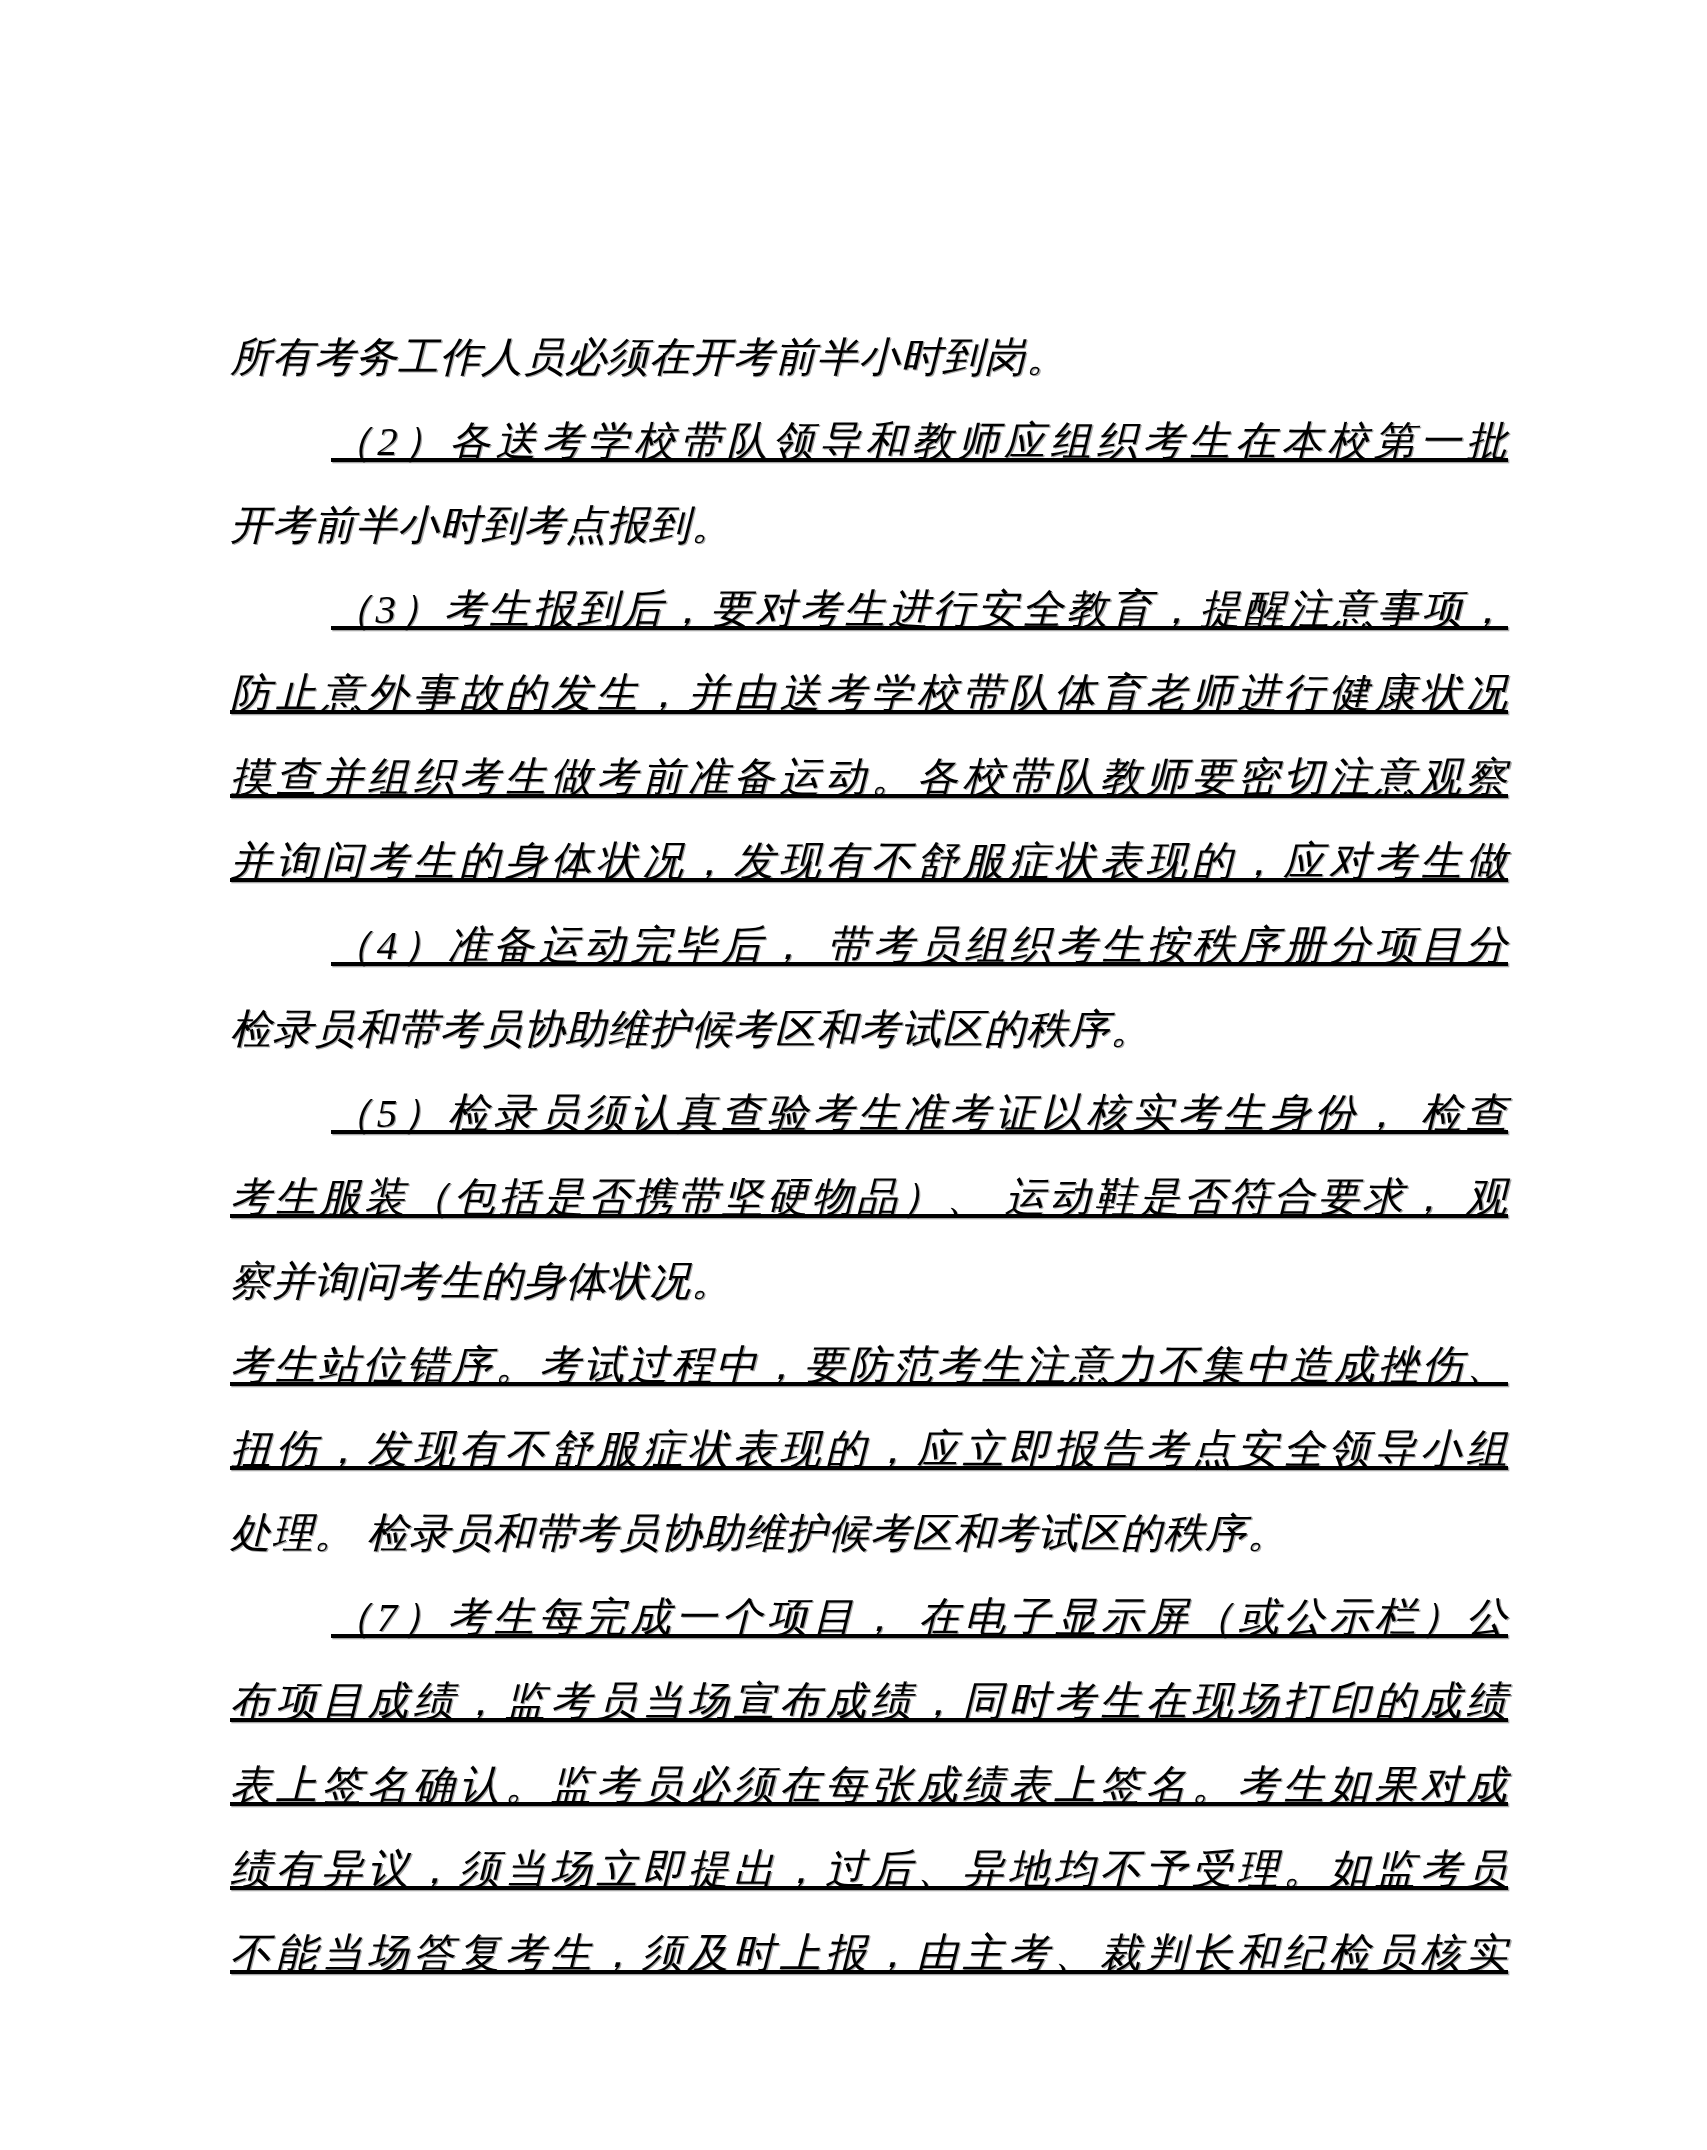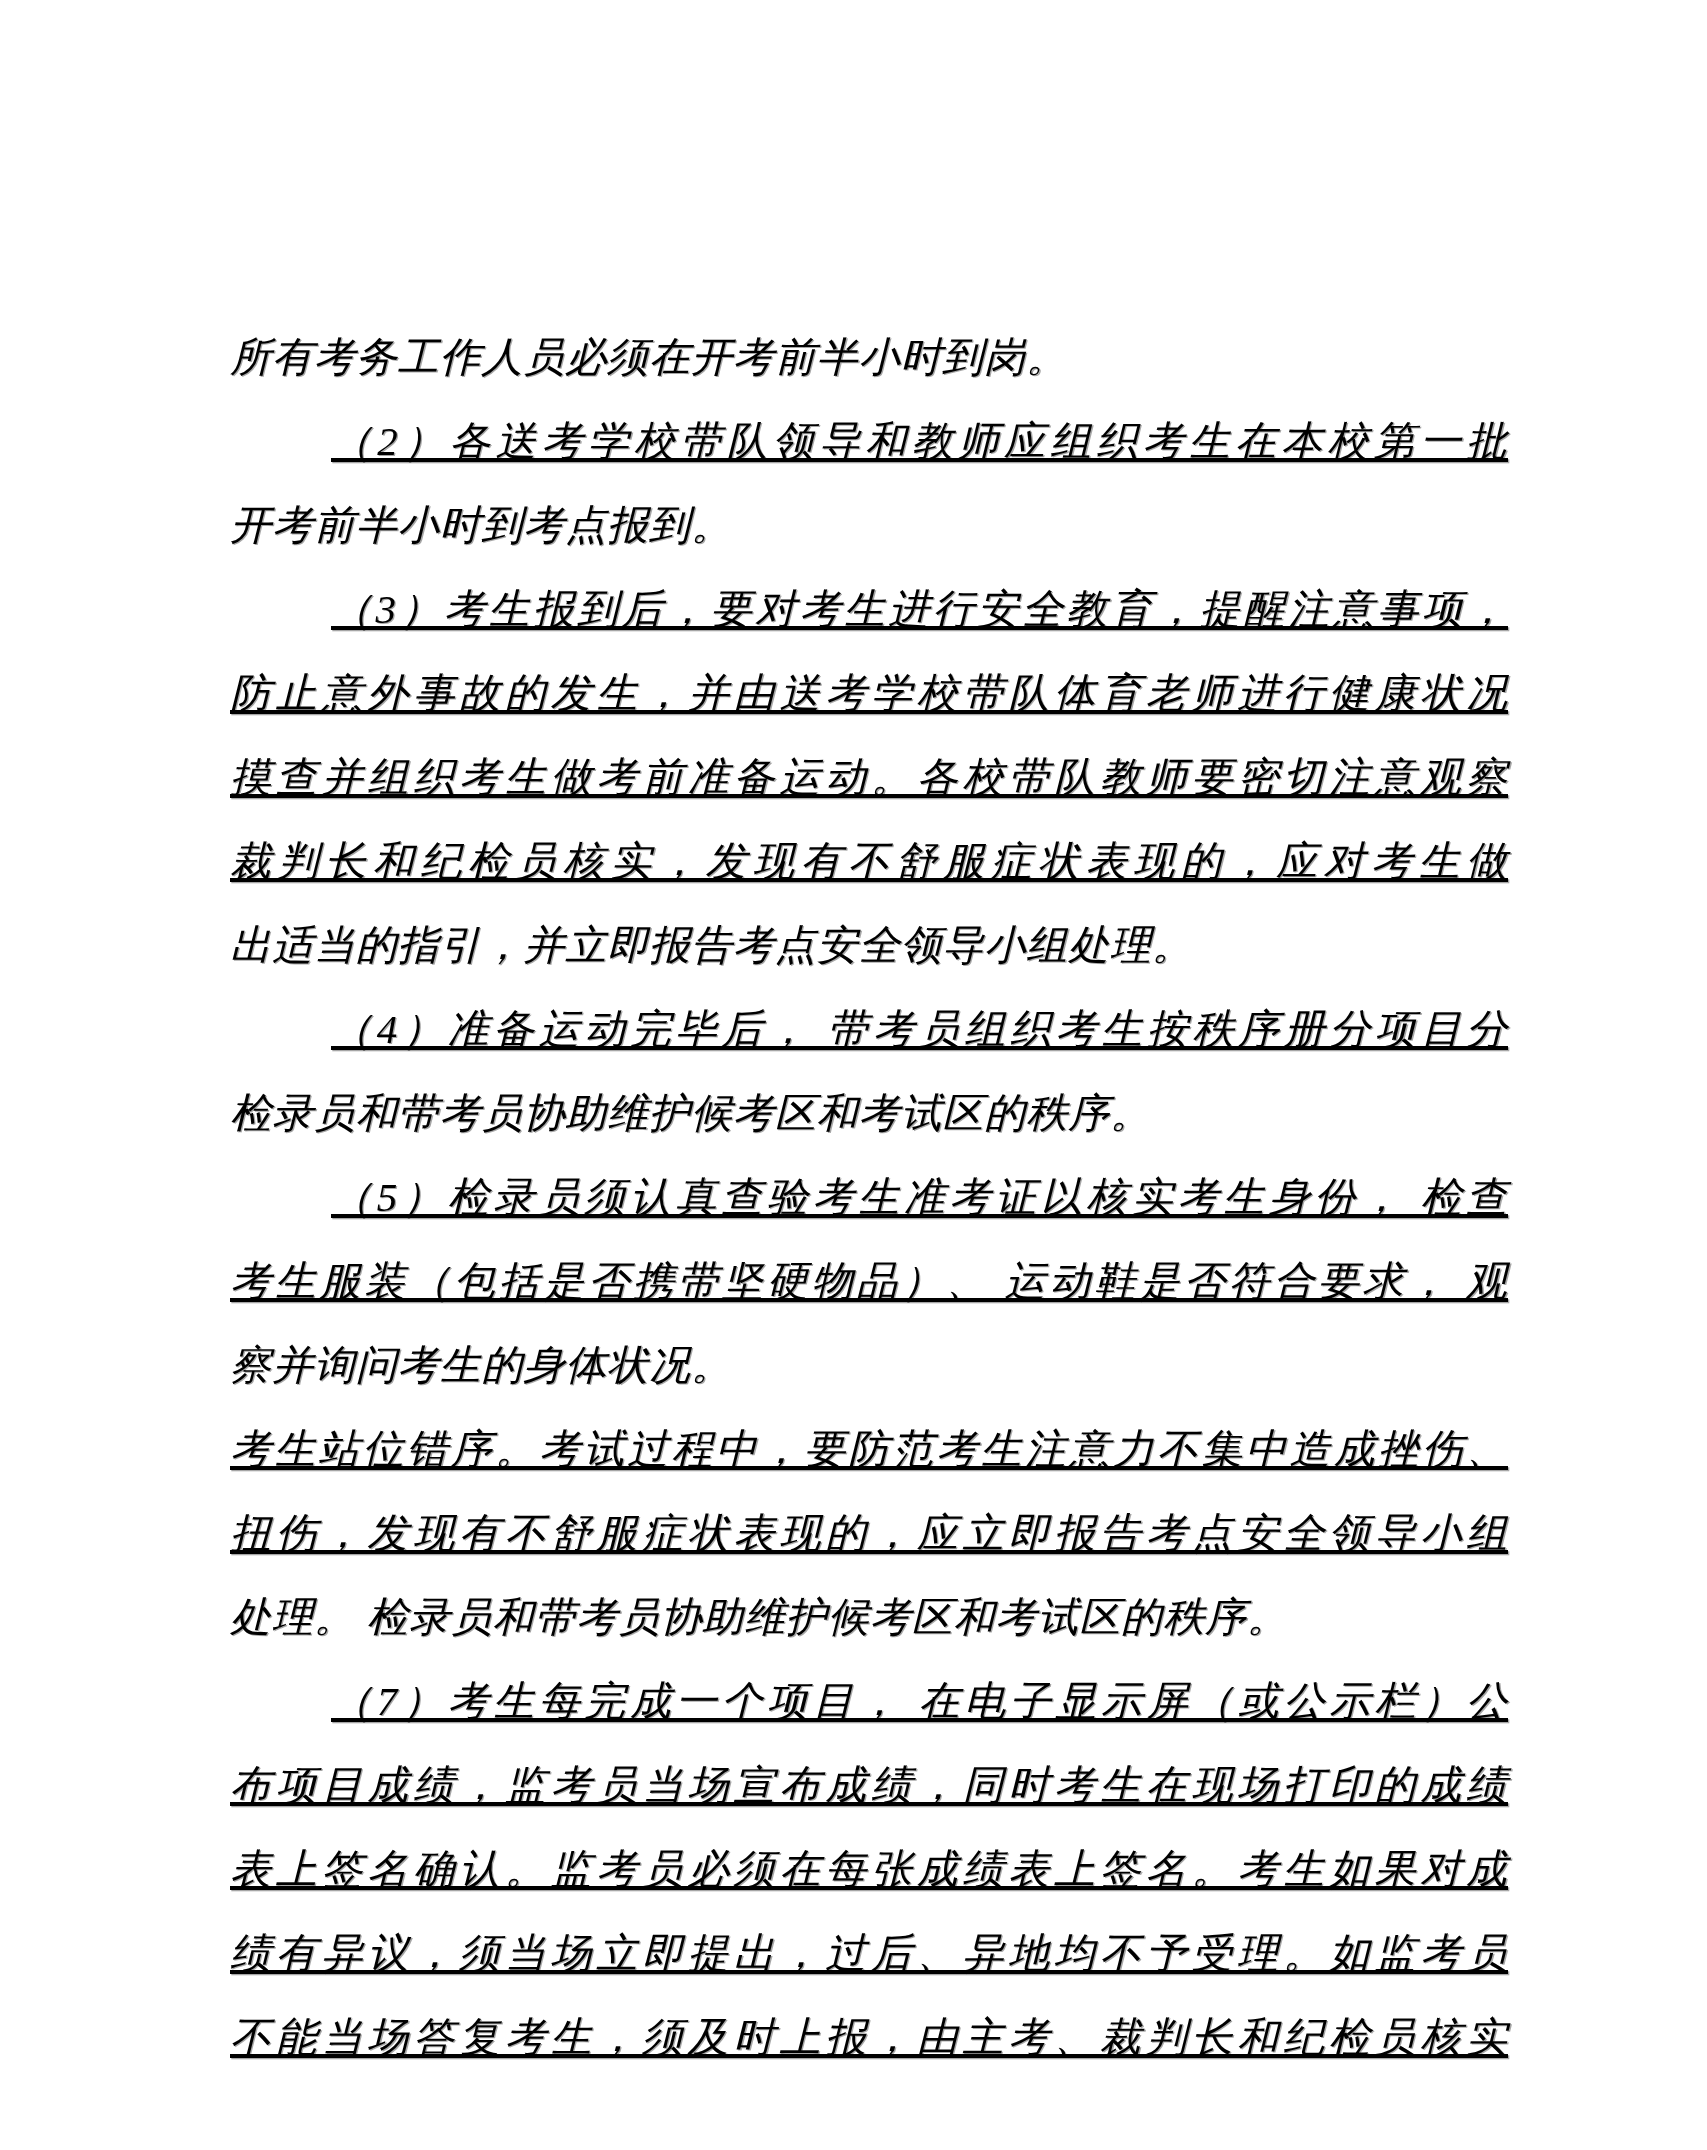--- a/index.html
+++ b/index.html
@@ -49,22 +49,21 @@
 <body>
 
 <div class="sheet">
   <div class="textblock">
     <p class="ln">所有考务工作人员必须在开考前半小时到岗。</p>
     <p class="ln indent just">（2）各送考学校带队领导和教师应组织考生在本校第一批</p>
     <p class="ln">开考前半小时到考点报到。</p>
     <p class="ln indent just">（3）考生报到后，要对考生进行安全教育，提醒注意事项，</p>
     <p class="ln just">防止意外事故的发生，并由送考学校带队体育老师进行健康状况</p>
     <p class="ln just">摸查并组织考生做考前准备运动。各校带队教师要密切注意观察</p>
-    <p class="ln just">裁判长和纪检员核实，发现有不舒服症状表现的，应对考生做</p>
-    <p class="ln">出适当的指引，并立即报告考点安全领导小组处理。</p>
+    <p class="ln just">并询问考生的身体状况，发现有不舒服症状表现的，应对考生做</p>
     <p class="ln indent just">（4）准备运动完毕后， 带考员组织考生按秩序册分项目分</p>
     <p class="ln">检录员和带考员协助维护候考区和考试区的秩序。</p>
     <p class="ln indent just">（5）检录员须认真查验考生准考证以核实考生身份， 检查</p>
     <p class="ln just">考生服装（包括是否携带坚硬物品）、 运动鞋是否符合要求， 观</p>
     <p class="ln">察并询问考生的身体状况。</p>
     <p class="ln just">考生站位错序。考试过程中，要防范考生注意力不集中造成挫伤、</p>
     <p class="ln just">扭伤，发现有不舒服症状表现的，应立即报告考点安全领导小组</p>
     <p class="ln">处理。 检录员和带考员协助维护候考区和考试区的秩序。</p>
     <p class="ln indent just">（7）考生每完成一个项目， 在电子显示屏（或公示栏）公</p>
     <p class="ln just">布项目成绩，监考员当场宣布成绩，同时考生在现场打印的成绩</p>

